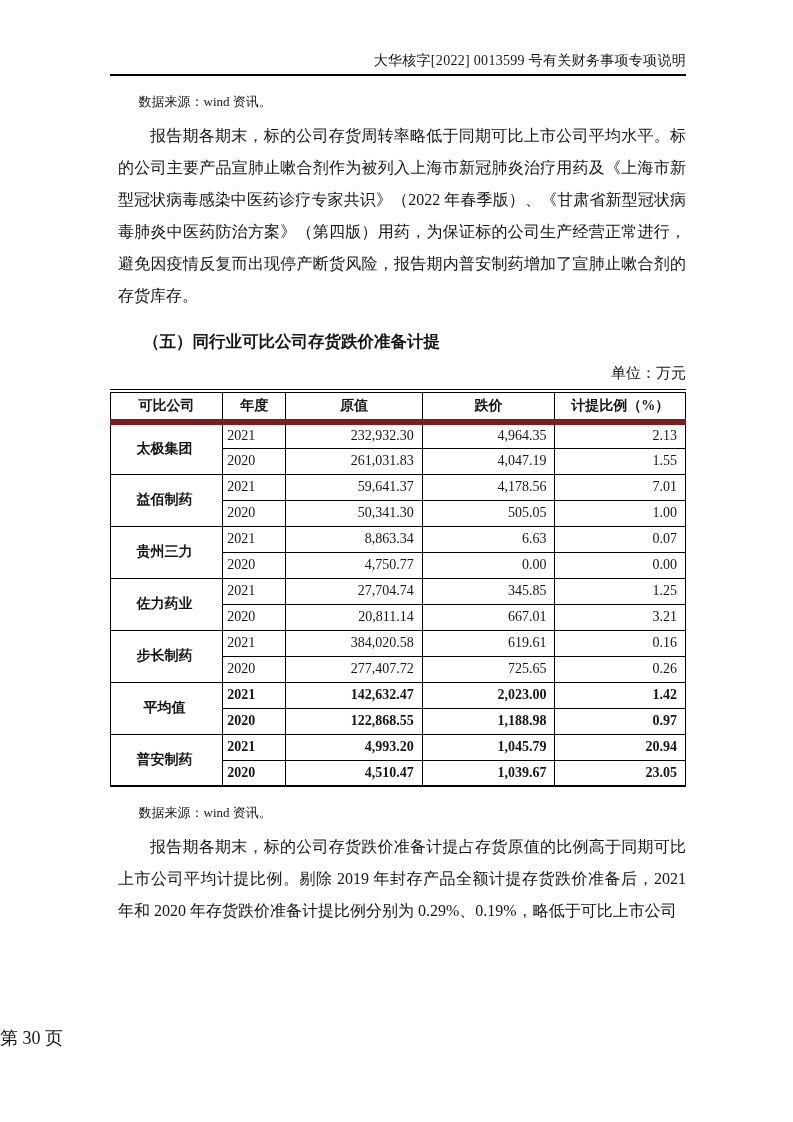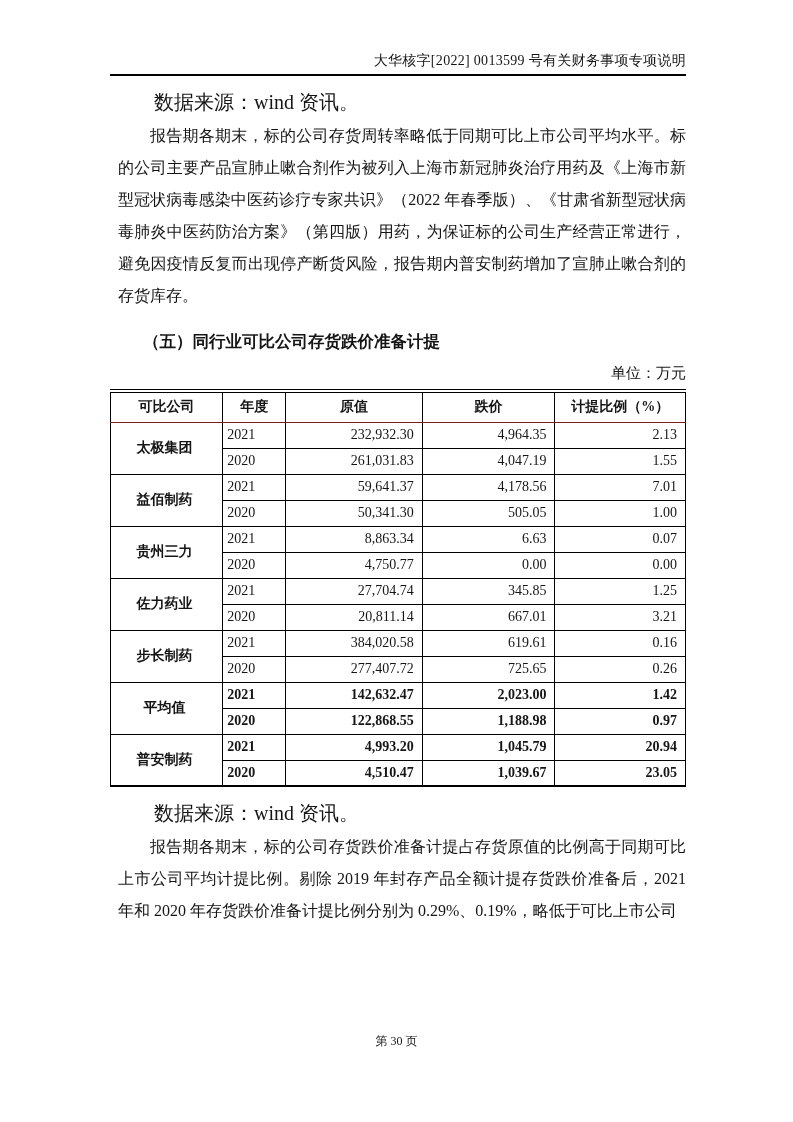--- a/index.html
+++ b/index.html
@@ -26,21 +26,21 @@
     line-height: 18px;
     letter-spacing: 0.3px;
     white-space: nowrap;
   }
   .doc-header-rule {
     border-bottom: 2px solid #000;
     margin-top: 4px;
   }
   
   .note {
-    font-size: 20px;
+    font-size: 13px;
     line-height: 22px;
     margin: 15px 0 0 0;
     text-indent: 2.2em;
   }
   .body-text {
     font-size: 16px;
     line-height: 32px;
     text-align: justify;
     text-indent: 2em;
     margin: 7px 0 0 8px;
@@ -76,21 +76,21 @@
     border: 1px solid #000;
     box-sizing: border-box;
     overflow: hidden;
     white-space: nowrap;
   }
   table.cmp-table th {
     font-weight: bold;
     text-align: center;
     height: 31px;
     padding: 2px 4px;
-    border-bottom: 1px solid #7f1d1d;
+    border-bottom: 6px solid #7f1d1d;
   }
   table.cmp-table td {
     height: 26px;
     padding: 1px 8px 1px 4px;
   }
   td.company-cell {
     text-align: center;
     padding: 1px 4px;
     font-weight: bold;
   }
@@ -109,22 +109,21 @@
   }
   tr.bold-row td {
     font-weight: bold;
   }
   
   .page-footer {
     position: absolute;
     left: 0;
     right: 0;
     bottom: 72px;
-    text-align: center;
-    font-size: 12px;
+    font-size: 18px;
   }
 </style>
 </head>
 <body>
 
 <div class="page">
 
   <header>
     <div class="doc-header-title">大华核字[2022] 0013599 号有关财务事项专项说明</div>
     <div class="doc-header-rule"></div>

